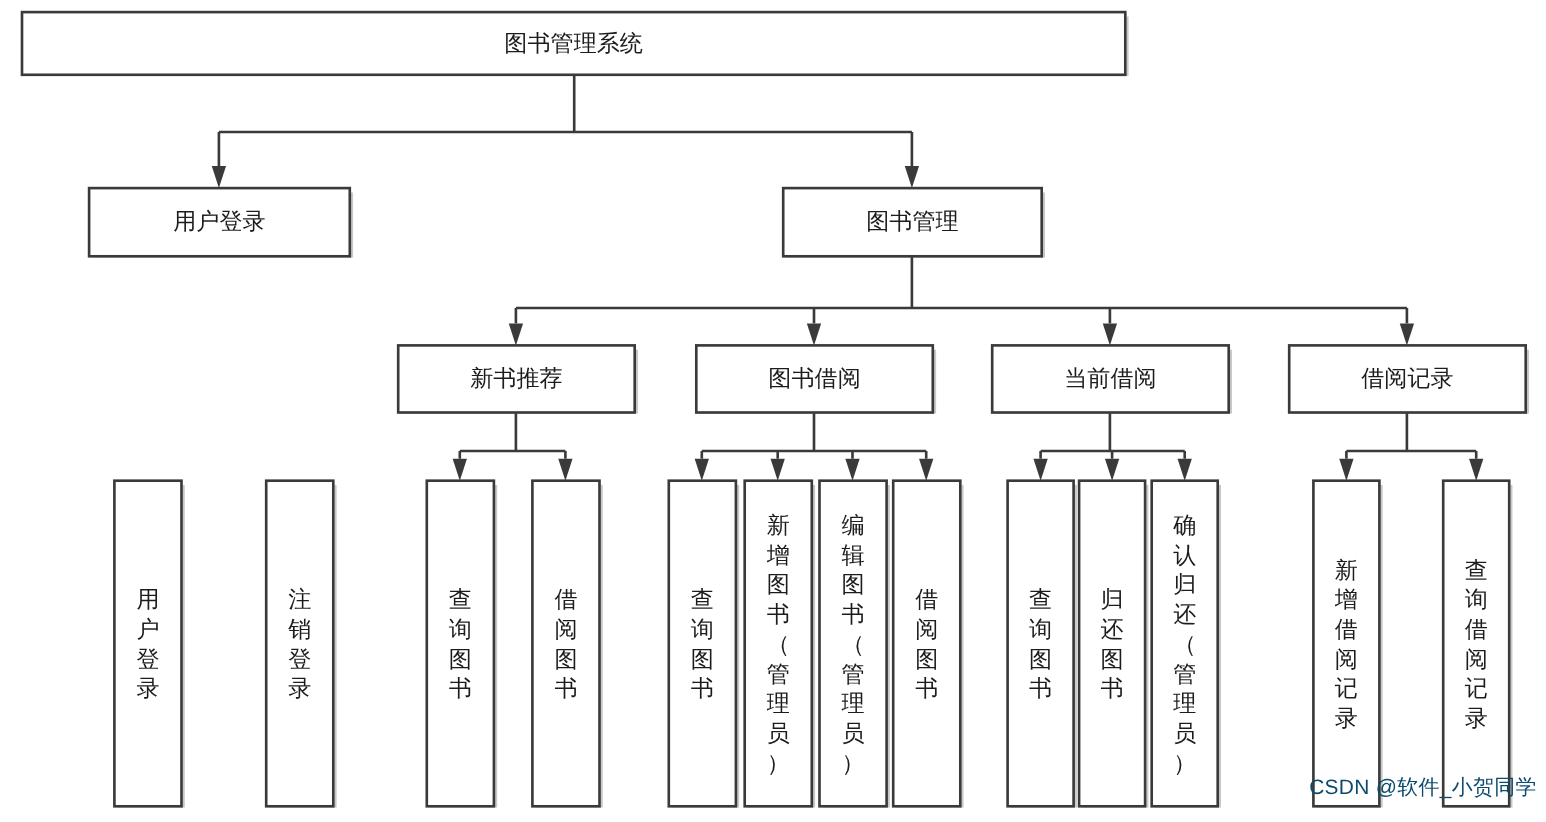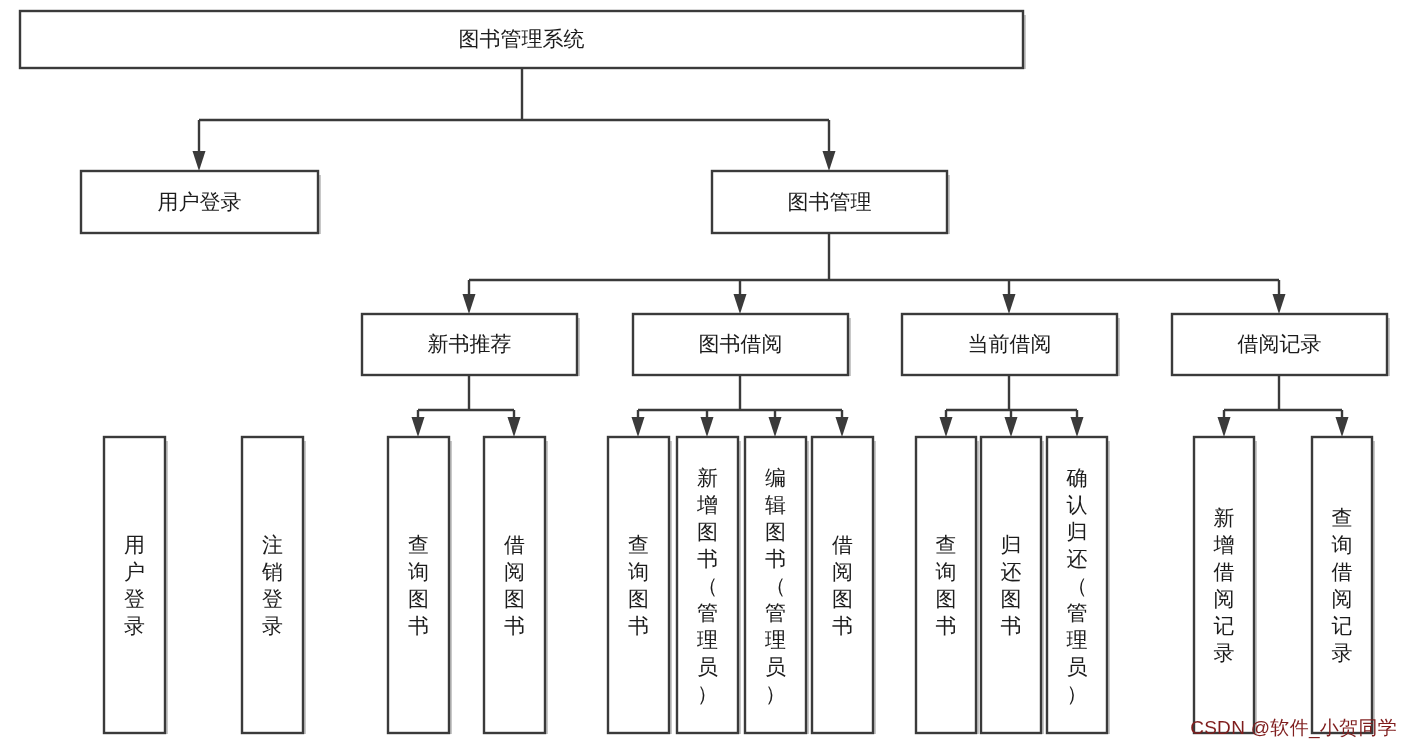--- a/index.html
+++ b/index.html
@@ -57,24 +57,24 @@
   }
   .node-label-v {
     font-family: "Liberation Sans", "DejaVu Sans", sans-serif;
     font-size: 21px;
     fill: #1c1c1c;
     text-anchor: middle;
   }
   .watermark-text {
     position: absolute;
     right: 8px;
-    bottom: 6px;
+    bottom: 18px;
     font-family: "Liberation Sans", "DejaVu Sans", sans-serif;
     font-size: 19px;
-    color: #7f1d1d;
+    color: #0c4a6e;
     white-space: nowrap;
     letter-spacing: 0.3px;
     user-select: none;
   }
 </style>
 </head>
 <body>
 
 <div id="diagram-root">
   <svg class="tree-canvas" id="tree-canvas" viewBox="0 0 1405 747" xmlns="http://www.w3.org/2000/svg">

